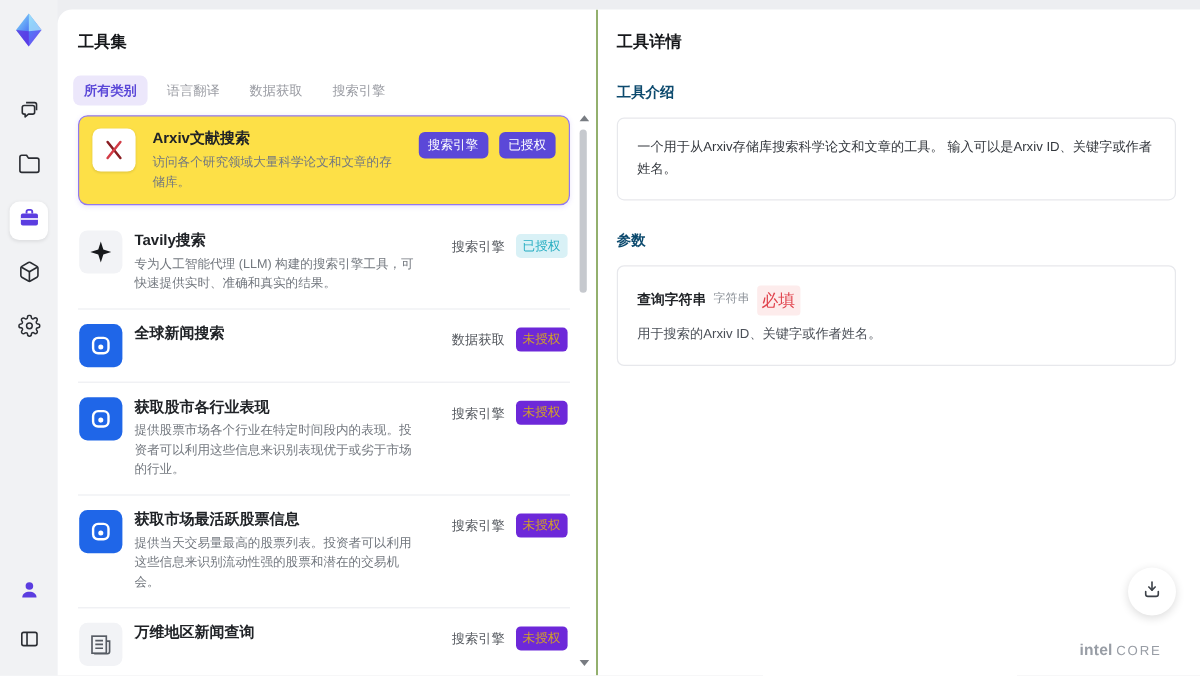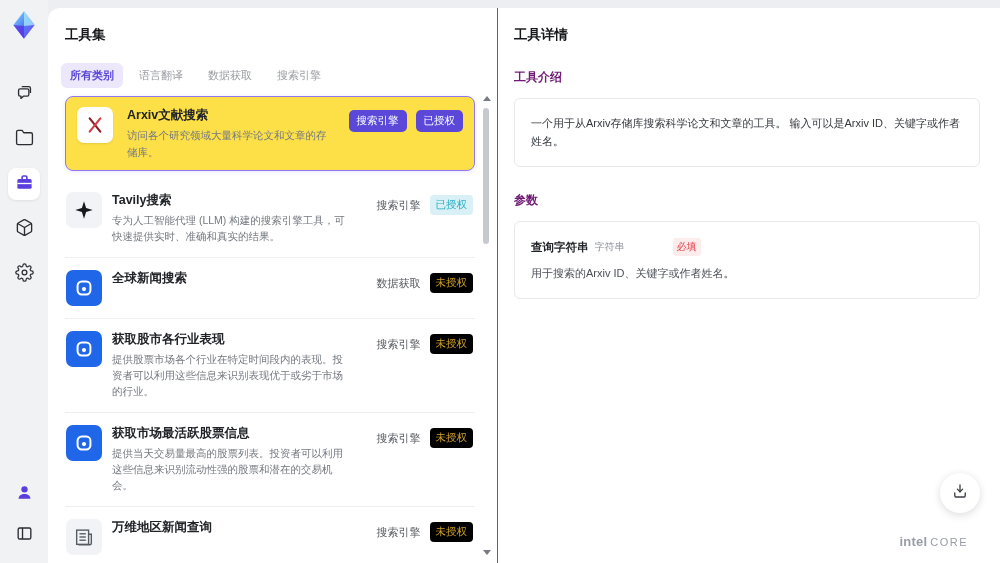--- a/index.html
+++ b/index.html
@@ -61,39 +61,39 @@
   .tool-name { font-size:12.5px; font-weight:700; color:#202327; line-height:1.3; }
   .tool-desc { font-size:10.5px; color:#73787f; margin-top:4px; line-height:1.55; }
   .badges { margin-left:auto; display:flex; gap:9px; align-items:flex-start; padding-top:3px; }
   .badge-solid {
     background:#5b48d8; color:#ffffff; font-size:10.5px;
     padding:4px 8px; border-radius:5px; white-space:nowrap;
   }
   .cat-text { font-size:11px; color:#55595f; white-space:nowrap; padding-top:3px; }
   .auth { font-size:10.5px; padding:3px 6px; border-radius:4px; white-space:nowrap; }
   .auth.cyan   { background:#d9f1f6; color:#27aec2; }
-  .auth.yellow { background:#000000; color:#d2a226; }
+  .auth.yellow { background:#6d28d9; color:#d2a226; }
   
   .sb { position:absolute; right:7px; top:88px; bottom:8px; width:8px; }
   .sb-up, .sb-down { position:absolute; left:1px; width:0; height:0; border-left:4px solid transparent; border-right:4px solid transparent; }
   .sb-up   { top:0; border-bottom:5px solid #787c82; }
   .sb-down { bottom:0; border-top:5px solid #787c82; }
   .sb-thumb { position:absolute; top:12px; left:1px; width:6px; height:136px; background:#c6c9ce; border-radius:3px; }
   
   .detail-pane { flex:1; padding:18px 20px 0 16px; position:relative; }
   .detail-title { font-size:13.5px; font-weight:700; color:#16181b; }
-  .section-h { font-size:12px; font-weight:700; color:#701a75; margin-top:25px; }
+  .section-h { font-size:12px; font-weight:700; color:#0c4a6e; margin-top:25px; }
   .info-box {
     margin-top:12px; border:1px solid #e7e8ec; border-radius:6px;
     background:#fff; padding:16px; font-size:11px; color:#34383e; line-height:1.6;
   }
   .param-head { display:flex; align-items:center; gap:6px; }
   .param-name { font-size:11.5px; font-weight:700; color:#202327; }
   .param-type { font-size:10px; color:#8a8f96; }
-  .param-req  { font-size:10px; color:#e0434d; background:#fdecec; padding:1px 4px; border-radius:3px;margin-left:42px; }
+  .param-req  { font-size:14px; color:#e0434d; background:#fdecec; padding:1px 4px; border-radius:3px; }
   .param-desc { margin-top:8px; font-size:11px; color:#4a4f57; }
   
   .fab {
     position:absolute; right:20px; bottom:50px; width:40px; height:40px; border-radius:50%;
     background:#ffffff; box-shadow:0 2px 8px rgba(0,0,0,.14);
     display:flex; align-items:center; justify-content:center; cursor:pointer;
   }
   .fab svg { width:18px; height:18px; }
   .brand { position:absolute; right:32px; bottom:14px; color:#989da5; display:flex; align-items:baseline; gap:3px; }
   .brand-intel { font-size:13px; font-weight:700; letter-spacing:.2px; }

